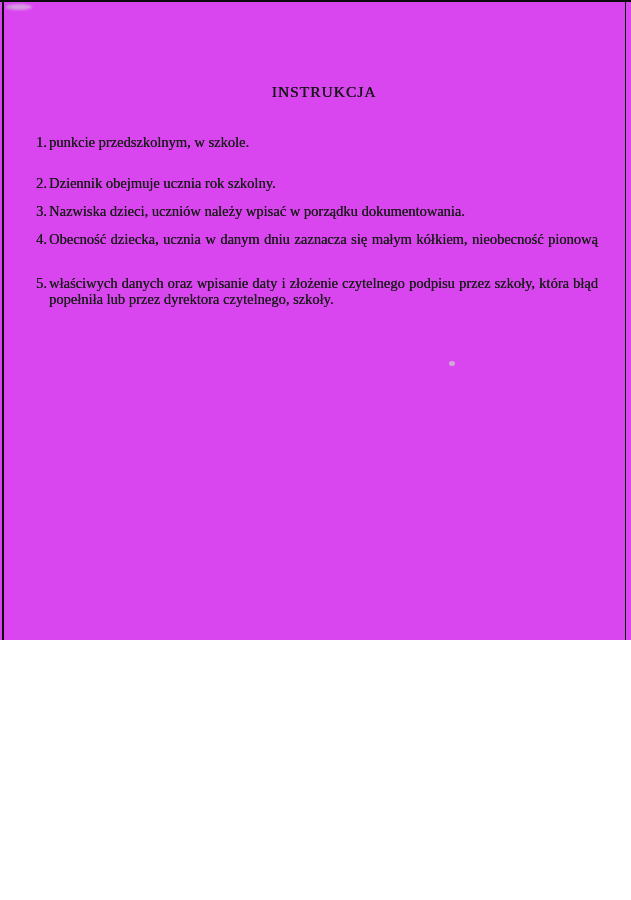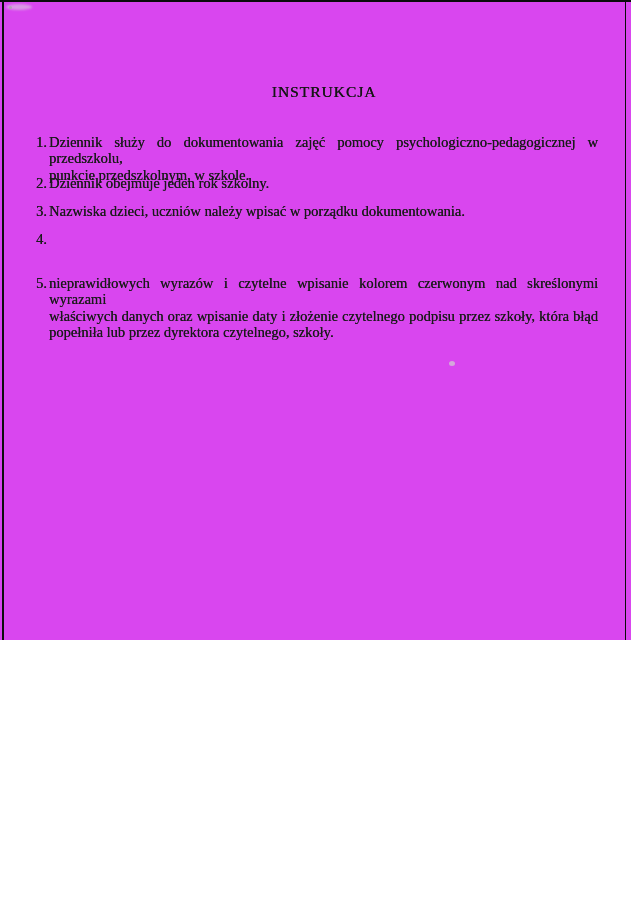--- a/index.html
+++ b/index.html
@@ -73,38 +73,37 @@
   <div class="frame frame-bottom"></div>
 
   <div class="smudge"></div>
   <div class="smudge-dot"></div>
   <div class="speck"></div>
 
   <div class="title">INSTRUKCJA</div>
 
   <div class="item item-1">
     <span class="num">1.</span>
-    <div class="line j">Dziennik służy do dokumentowania zajęć pomocy psychologiczno-pedagogicznej w przedszkolu,</div>
     <div class="line">punkcie przedszkolnym, w szkole.</div>
   </div>
 
   <div class="item item-2">
     <span class="num">2.</span>
-    <div class="line">Dziennik obejmuje jeden rok szkolny.</div>
+    <div class="line">Dziennik obejmuje ucznia rok szkolny.</div>
   </div>
 
   <div class="item item-3">
     <span class="num">3.</span>
     <div class="line">Nazwiska dzieci, uczniów należy wpisać w porządku dokumentowania.</div>
   </div>
 
   <div class="item item-4">
     <span class="num">4.</span>
+    <div class="line j">Obecność dziecka, ucznia w danym dniu zaznacza się małym kółkiem, nieobecność pionową</div>
   </div>
 
   <div class="item item-5">
     <span class="num">5.</span>
-    <div class="line j">nieprawidłowych wyrazów i czytelne wpisanie kolorem czerwonym nad skreślonymi wyrazami</div>
     <div class="line j">właściwych danych oraz wpisanie daty i złożenie czytelnego podpisu przez szkoły, która błąd</div>
     <div class="line">popełniła lub przez dyrektora czytelnego, szkoły.</div>
   </div>
 
 </div>
 
 </body></html>

